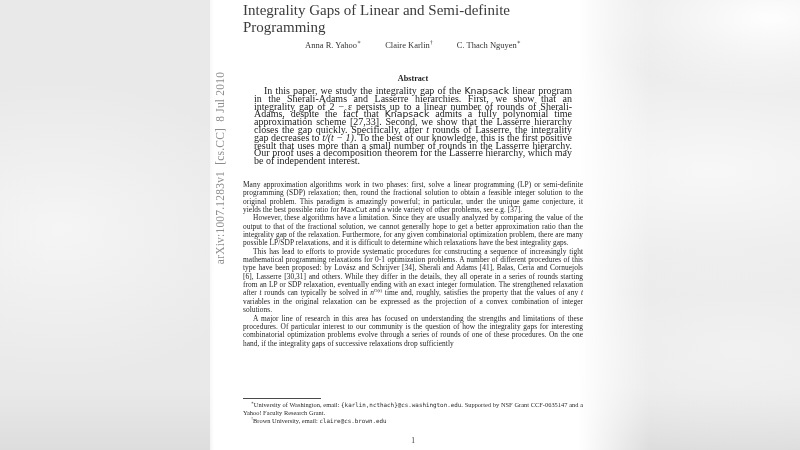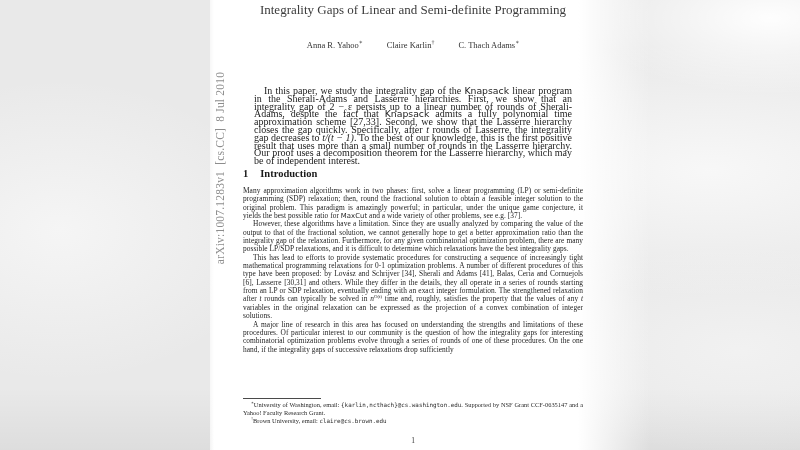--- a/index.html
+++ b/index.html
@@ -22,34 +22,34 @@
     background:linear-gradient(to right,
       rgba(255,255,255,0.65) 0px, #ffffff 4px, #ffffff 368px, rgba(255,255,255,0) 440px);
   }
   .watermark{
     position:absolute;left:-95px;top:161px;width:210px;height:14px;
     transform:rotate(-90deg);
     font-size:11.5px;line-height:14px;color:#8d8d8d;
     text-align:center;white-space:pre;letter-spacing:0.2px;
   }
   .content{position:absolute;left:33px;top:0;width:340px;height:450px;color:#262626;}
-  .title{position:absolute;top:2px;left:0;width:100%;text-align:center;
-    font-size:13px;line-height:16.5px;color:#3b3b3b;}
+  .title{position:absolute;top:2px;left:0;width:100%;text-align:left;
+    font-size:15px;line-height:16.5px;color:#3b3b3b;}
   .authors{position:absolute;top:40px;left:0;width:100%;
     display:flex;justify-content:center;gap:24px;
     font-size:8.5px;color:#333;}
   .amark{font-size:6px;vertical-align:super;line-height:0;}
   .abs-head{position:absolute;top:74px;left:0;width:100%;text-align:center;
     font-size:8.2px;font-weight:bold;color:#1e1e1e;}
   .abs-body{position:absolute;top:87px;left:11px;width:318px;
     font-size:10px;line-height:7.8px;text-align:justify;text-indent:10px;color:#222;}
   .sec-head{position:absolute;top:168px;left:0;width:100%;
     font-size:10.5px;font-weight:bold;color:#1b1b1b;}
   .sec-title{margin-left:12px;}
-  .body-text{position:absolute;top:187px;left:0;width:340px;}
+  .body-text{position:absolute;top:181px;left:0;width:340px;}
   .para{margin:0;font-size:7.4px;line-height:8.35px;text-align:justify;
     text-indent:10px;color:#242424;letter-spacing:0.05px;}
   .para.noindent{text-indent:0;}
   .footnotes{position:absolute;top:398px;left:0;width:340px;}
   .fn-rule{width:78px;height:0;border-top:1px solid #4a4a4a;margin-bottom:2px;}
   .fn{font-size:6.4px;line-height:7.3px;text-align:justify;text-indent:8px;color:#2a2a2a;}
   .page-num{position:absolute;top:436px;left:0;width:100%;text-align:center;
     font-size:7.5px;color:#333;}
   .run-sans{font-family:"DejaVu Sans","Liberation Sans",sans-serif;font-size:93%;}
   .run-i{font-style:italic;}
@@ -64,28 +64,26 @@
     <div class="watermark">arXiv:1007.1283v1  [cs.CC]  8 Jul 2010</div>
     <div class="content">
 
       <div class="title">
         <div>Integrality Gaps of Linear and Semi-definite Programming</div>
       </div>
 
       <div class="authors">
         <span class="author"><span>Anna R. Yahoo</span><sup class="amark">∗</sup></span>
         <span class="author"><span>Claire Karlin</span><sup class="amark">†</sup></span>
-        <span class="author"><span>C. Thach Adams</span><sup class="amark">∗</sup></span>
+        <span class="author"><span>C. Thach Nguyen</span><sup class="amark">∗</sup></span>
       </div>
 
+      <div class="abs-head">Abstract</div>
       <div class="abs-body"><span>In this paper, we study the integrality gap of the </span><span class="run-sans">Knapsack</span><span> linear program in the Sherali-Adams and Lasserre hierarchies. First, we show that an integrality gap of 2 − ε persists up to a linear number of rounds of Sherali-Adams, despite the fact that </span><span class="run-sans">Knapsack</span><span> admits a fully polynomial time approximation scheme [27,33]. Second, we show that the Lasserre hierarchy closes the gap quickly. Specifically, after </span><span class="run-i">t</span><span> rounds of Lasserre, the integrality gap decreases to </span><span class="run-i">t/(t − 1)</span><span>. To the best of our knowledge, this is the first positive result that uses more than a small number of rounds in the Lasserre hierarchy. Our proof uses a decomposition theorem for the Lasserre hierarchy, which may be of independent interest.</span></div>
 
-      <div class="sec-head">
-        <span class="sec-num">1</span><span class="sec-title">Introduction</span>
-      </div>
 
       <div class="body-text">
         <p class="para noindent"><span>Many approximation algorithms work in two phases: first, solve a linear programming (LP) or semi-definite programming (SDP) relaxation; then, round the fractional solution to obtain a feasible integer solution to the original problem. This paradigm is amazingly powerful; in particular, under the unique game conjecture, it yields the best possible ratio for </span><span class="run-sans">MaxCut</span><span> and a wide variety of other problems, see e.g. [37].</span></p>
         <p class="para"><span>However, these algorithms have a limitation. Since they are usually analyzed by comparing the value of the output to that of the fractional solution, we cannot generally hope to get a better approximation ratio than the integrality gap of the relaxation. Furthermore, for any given combinatorial optimization problem, there are many possible LP/SDP relaxations, and it is difficult to determine which relaxations have the best integrality gaps.</span></p>
         <p class="para"><span>This has lead to efforts to provide systematic procedures for constructing a sequence of increasingly tight mathematical programming relaxations for 0-1 optimization problems. A number of different procedures of this type have been proposed: by Lovász and Schrijver [34], Sherali and Adams [41], Balas, Ceria and Cornuejols [6], Lasserre [30,31] and others. While they differ in the details, they all operate in a series of rounds starting from an LP or SDP relaxation, eventually ending with an exact integer formulation. The strengthened relaxation after </span><span class="run-i">t</span><span> rounds can typically be solved in </span><span class="run-i">n</span><span class="run-sup">O(t)</span><span> time and, roughly, satisfies the property that the values of any </span><span class="run-i">t</span><span> variables in the original relaxation can be expressed as the projection of a convex combination of integer solutions.</span></p>
         <p class="para"><span>A major line of research in this area has focused on understanding the strengths and limitations of these procedures. Of particular interest to our community is the question of how the integrality gaps for interesting combinatorial optimization problems evolve through a series of rounds of one of these procedures. On the one hand, if the integrality gaps of successive relaxations drop sufficiently</span></p>
       </div>
 
       <div class="footnotes">
         <div class="fn-rule"></div>

